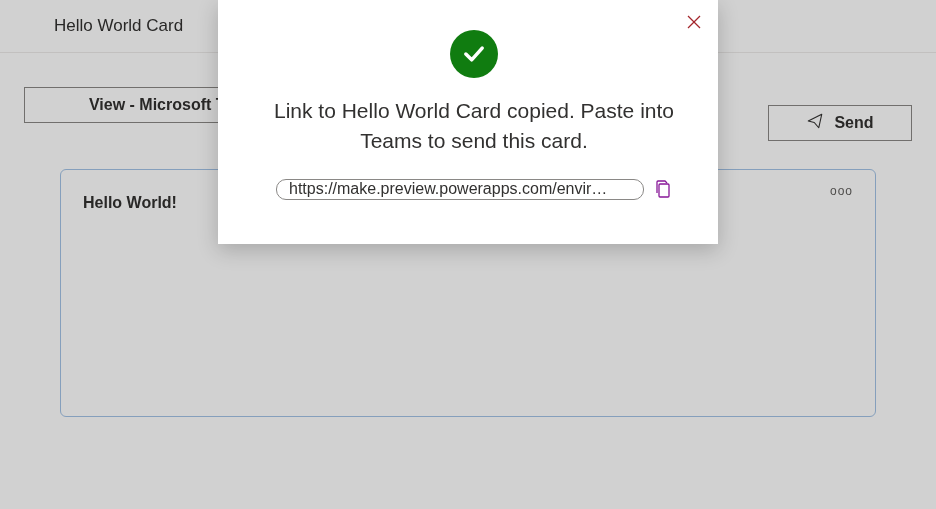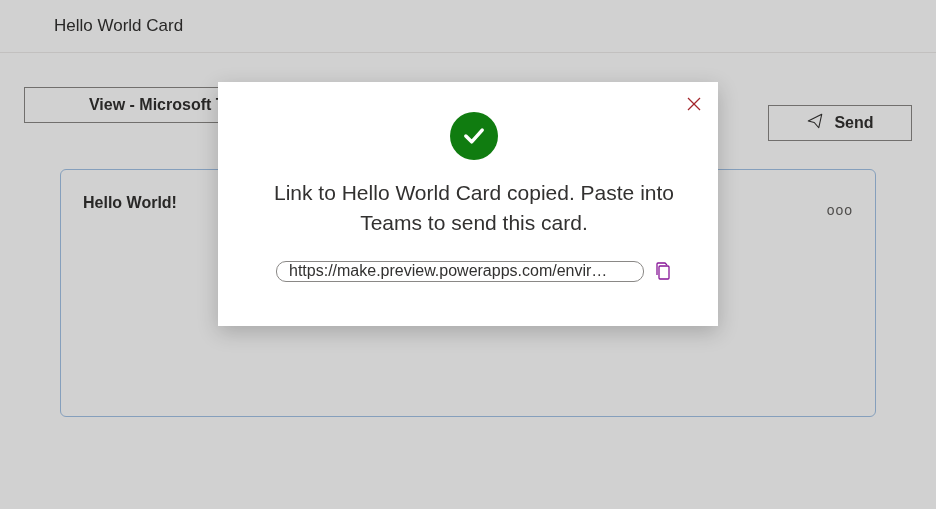--- a/index.html
+++ b/index.html
@@ -65,39 +65,38 @@
       position: relative;
       background: #fff;
     }
     .card-title {
       font-size: 16px;
       font-weight: 700;
       color: #323130;
     }
     .card-menu {
       position: absolute;
-      top: 32px;
+      top: 14px;
       right: 22px;
       letter-spacing: 1px;
-      font-size: 14px;
+      font-size: 12px;
       cursor: pointer;
       color: #605e5c;
     }
     .overlay {
       position: absolute;
       inset: 0;
       background: rgba(0,0,0,0.18);
       display: flex;
       justify-content: center;
       align-items: flex-start;
     }
     .modal {
       background: #fff;
       width: 500px;
-      margin-top: 82px;
       padding: 30px 18px 44px 30px;
       box-shadow: 0 6px 20px rgba(0,0,0,0.2);
       position: relative;
       text-align: center;
     }
     .modal-close {
       position: absolute;
       top: 14px;
       right: 16px;
       cursor: pointer;

